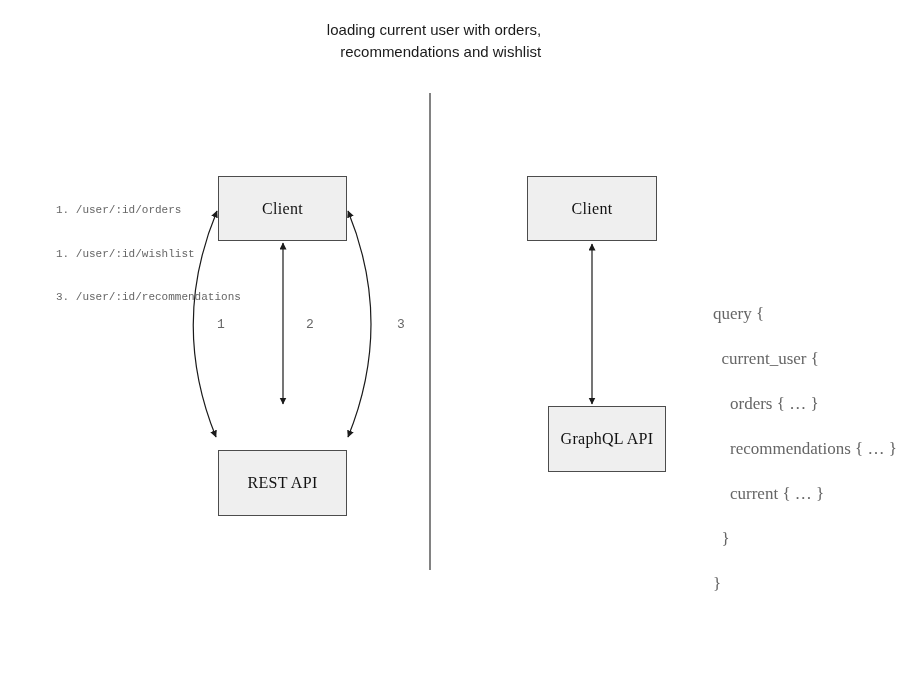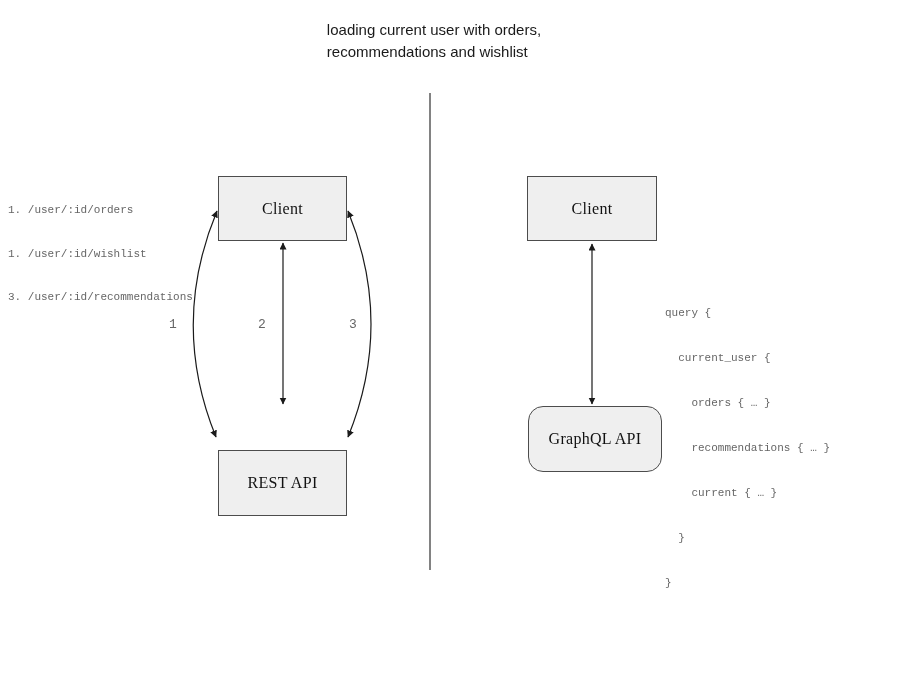--- a/index.html
+++ b/index.html
@@ -9,21 +9,21 @@
     height: 689px;
     background: #ffffff;
     overflow: hidden;
     font-family: "Liberation Sans", sans-serif;
   }
   .title {
     position: absolute;
     top: 19px;
     left: 434px;
     transform: translateX(-50%);
-    text-align: left;
+    text-align: right;
     font-size: 15px;
     line-height: 22px;
     color: #1a1a1a;
     white-space: nowrap;
   }
   .arrow-layer {
     position: absolute;
     left: 0; top: 0;
   }
   .node-box {
@@ -35,24 +35,25 @@
     align-items: center;
     justify-content: center;
     font-size: 16px;
     color: #111111;
     letter-spacing: 0.3px;
     font-family: Liberation Serif, serif;
   }
   .box-client-rest   { left: 218px; top: 176px; width: 129px; height: 65px; }
   .box-rest-api      { left: 218px; top: 406px; width: 129px; height: 66px; margin-top: 44px; }
   .box-client-gql    { left: 527px; top: 176px; width: 130px; height: 65px; }
-  .box-graphql-api   { left: 528px; top: 406px; width: 134px; height: 66px; border-radius: 15px; }
+  .box-graphql-api   { left: 548px; top: 406px; width: 118px; height: 66px; }
   .mono {
     font-family: "Liberation Mono", "DejaVu Sans Mono", monospace;
     color: #666666;
+    margin-left: 48px;
   }
   .endpoint-list {
     position: absolute;
     left: 8px;
     top: 174px;
     font-size: 11px;
     line-height: 14.5px;
     white-space: pre;
   }
   .arrow-label {
@@ -60,23 +61,24 @@
     transform: translate(-50%, -50%);
     font-size: 13px;
   }
   .label-1 { left: 173px; top: 324px; }
   .label-2 { left: 262px; top: 324px; }
   .label-3 { left: 353px; top: 324px; }
   .query-block {
     position: absolute;
     left: 665px;
     top: 276px;
-    font-size: 11px;
+    font-size: 17px;
     line-height: 15px;
     white-space: pre;
+    font-family: Liberation Serif, serif;
   }
 </style>
 </head>
 <body>
 
 <div class="canvas">
 
   <div class="title">
     <div>loading current user with orders,</div>
     <div>recommendations and wishlist</div>

